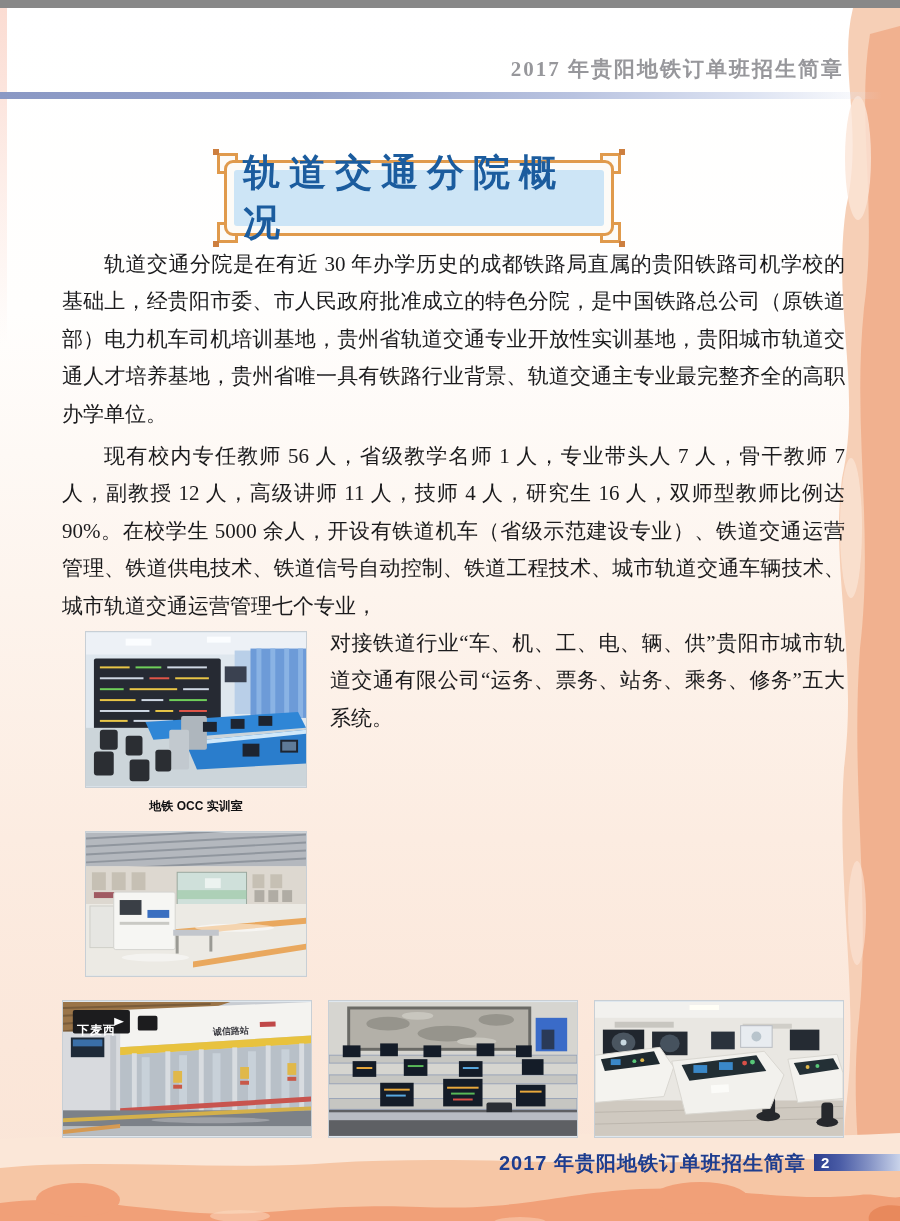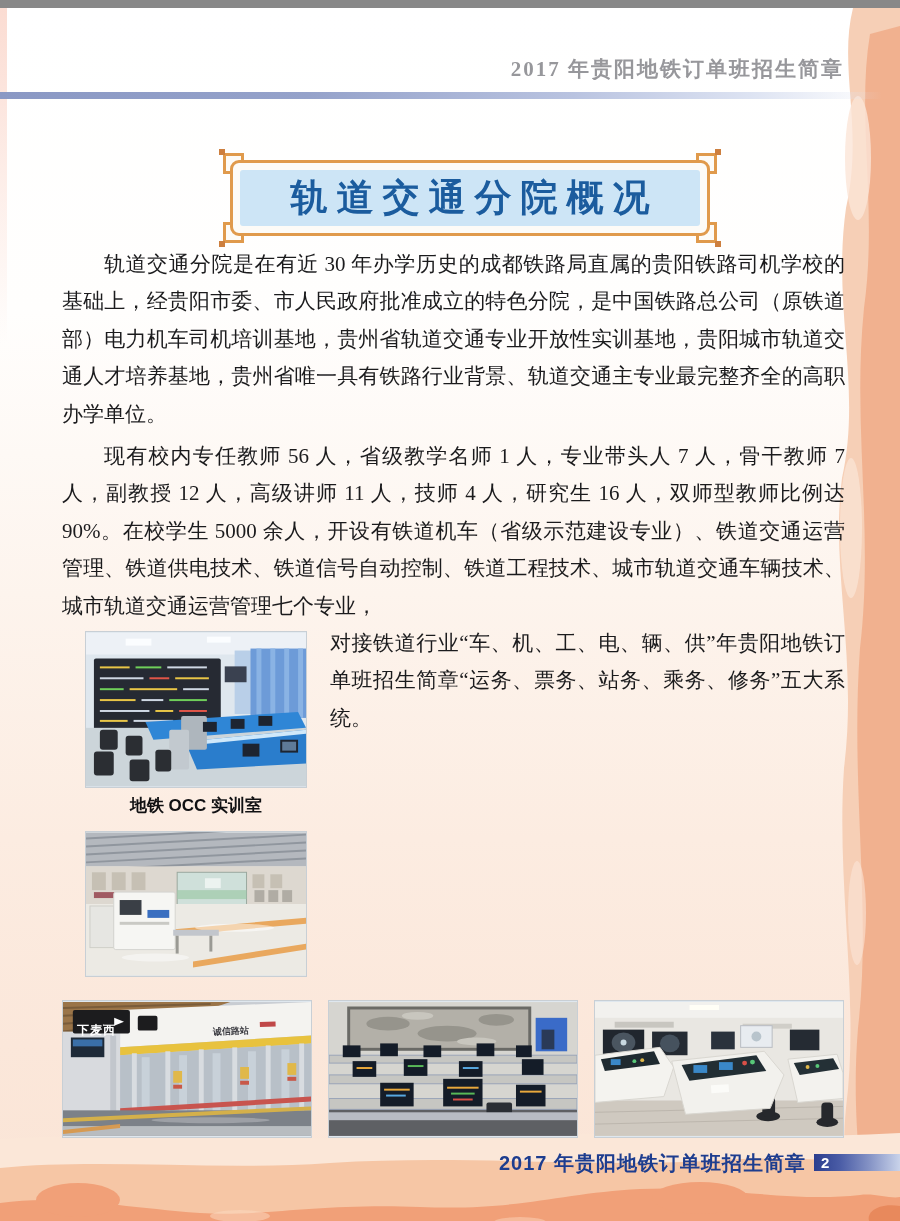--- a/index.html
+++ b/index.html
@@ -16,21 +16,21 @@
   
   .header-title{
     position:absolute;top:47px;right:56px;z-index:2;
     font-weight:bold;font-size:21px;letter-spacing:2px;color:#97979b;
   }
   .header-rule{
     position:absolute;top:84px;left:0;width:882px;height:7px;z-index:1;
     background:linear-gradient(to right,#8a98c4 0%,#95a2ca 35%,#b9c3e0 65%,#dde3f2 85%,rgba(230,235,246,0) 100%);
   }
   
-  .title-box{position:absolute;left:230px;top:152px;width:480px;height:76px;z-index:2;}
+  .title-box{position:absolute;left:224px;top:152px;width:390px;height:76px;z-index:2;}
   .title-frame{position:absolute;left:0;top:0;right:0;bottom:0;border:3px solid #e09a4c;border-radius:9px;background:#fdfbf7;}
   .title-inner{position:absolute;left:7px;top:7px;right:7px;bottom:7px;background:#cde5f6;border-radius:3px;
     display:flex;align-items:center;justify-content:center;}
   .title-text{font-weight:bold;font-size:37px;color:#1b5c9e;letter-spacing:9px;padding-left:9px;}
   .tcorner{position:absolute;width:15px;height:15px;border:3px solid #e09a4c;background:#fdfbf7;z-index:-1;}
   .tc-tl{left:-10px;top:-10px;} .tc-tr{right:-10px;top:-10px;}
   .tc-bl{left:-10px;bottom:-10px;} .tc-br{right:-10px;bottom:-10px;}
   .tcorner::after{content:'';position:absolute;width:6px;height:6px;background:#cd7f3f;}
   .tc-tl::after{left:-7px;top:-7px;} .tc-tr::after{right:-7px;top:-7px;}
   .tc-bl::after{left:-7px;bottom:-7px;} .tc-br::after{right:-7px;bottom:-7px;}
@@ -43,21 +43,21 @@
   .body-text p.cont{text-indent:0;}
   .body-text p + p{margin-top:5px;}
   
   .left-figs{float:left;width:268px;padding:6px 0 0 0;}
   .fig{margin:0 0 0 23px;width:222px;}
   .fig + .fig{margin-top:14px;}
   .fig-img{position:relative;width:222px;overflow:hidden;border:1px solid rgba(0,0,0,.10);box-sizing:border-box;background:#dfe7ee;}
   .fig-img svg{display:block;}
   .fig-caption{
     margin-top:7px;text-align:center;font-family:"Liberation Sans","DejaVu Sans",sans-serif;
-    font-weight:bold;font-size:17px;line-height:22px;color:#101012;text-indent:0;
+    font-weight:bold;font-size:12px;line-height:22px;color:#101012;text-indent:0;
   }
   .bottom-figs{clear:both;padding-top:23px;display:flex;gap:16px;}
   .bfig{width:250px;}
   .bfig .fig-img{width:250px;}
   .sign-label{
     position:absolute;font-family:"Liberation Sans","DejaVu Sans",sans-serif;
     font-weight:bold;color:#ffffff;pointer-events:none;
   }
   .sign-dest{left:14px;top:11px;font-size:12px;letter-spacing:1px;}
   .sign-station{left:150px;top:12px;font-size:9px;color:#3a3a40;transform:rotate(-2deg);}
@@ -222,21 +222,21 @@
             <rect x="62" y="78" width="22" height="8" fill="#3a6fc0"></rect>
             <rect x="34" y="90" width="50" height="3" fill="#c9c9c4"></rect>
             <rect x="88" y="98" width="46" height="6" fill="#c2c6cc"></rect>
             <line x1="92" y1="104" x2="92" y2="122" stroke="#9a9a94" stroke-width="3"></line>
             <line x1="126" y1="104" x2="126" y2="120" stroke="#9a9a94" stroke-width="3"></line>
           </svg>
         </div>
       </div>
     </div>
 
-    <p class="cont">对接铁道行业“车、机、工、电、辆、供”年贵阳地铁订单班招生简章“运务、票务、站务、乘务、修务”五大系统。</p>
+    <p class="cont">对接铁道行业“车、机、工、电、辆、供”贵阳市城市轨道交通有限公司“运务、票务、站务、乘务、修务”五大系统。</p>
 
     <div class="bottom-figs">
 
       <div class="bfig">
         <div class="fig-img">
           <svg width="248" height="136" viewBox="0 0 252 136">
             <rect width="252" height="136" fill="#c8ccd2"></rect>
             <polygon points="0,0 170,0 110,20 0,34" fill="#9a7448"></polygon>
             <g stroke="#7a5c3a" stroke-width="2">
               <line x1="0" y1="6" x2="150" y2="2"></line>

